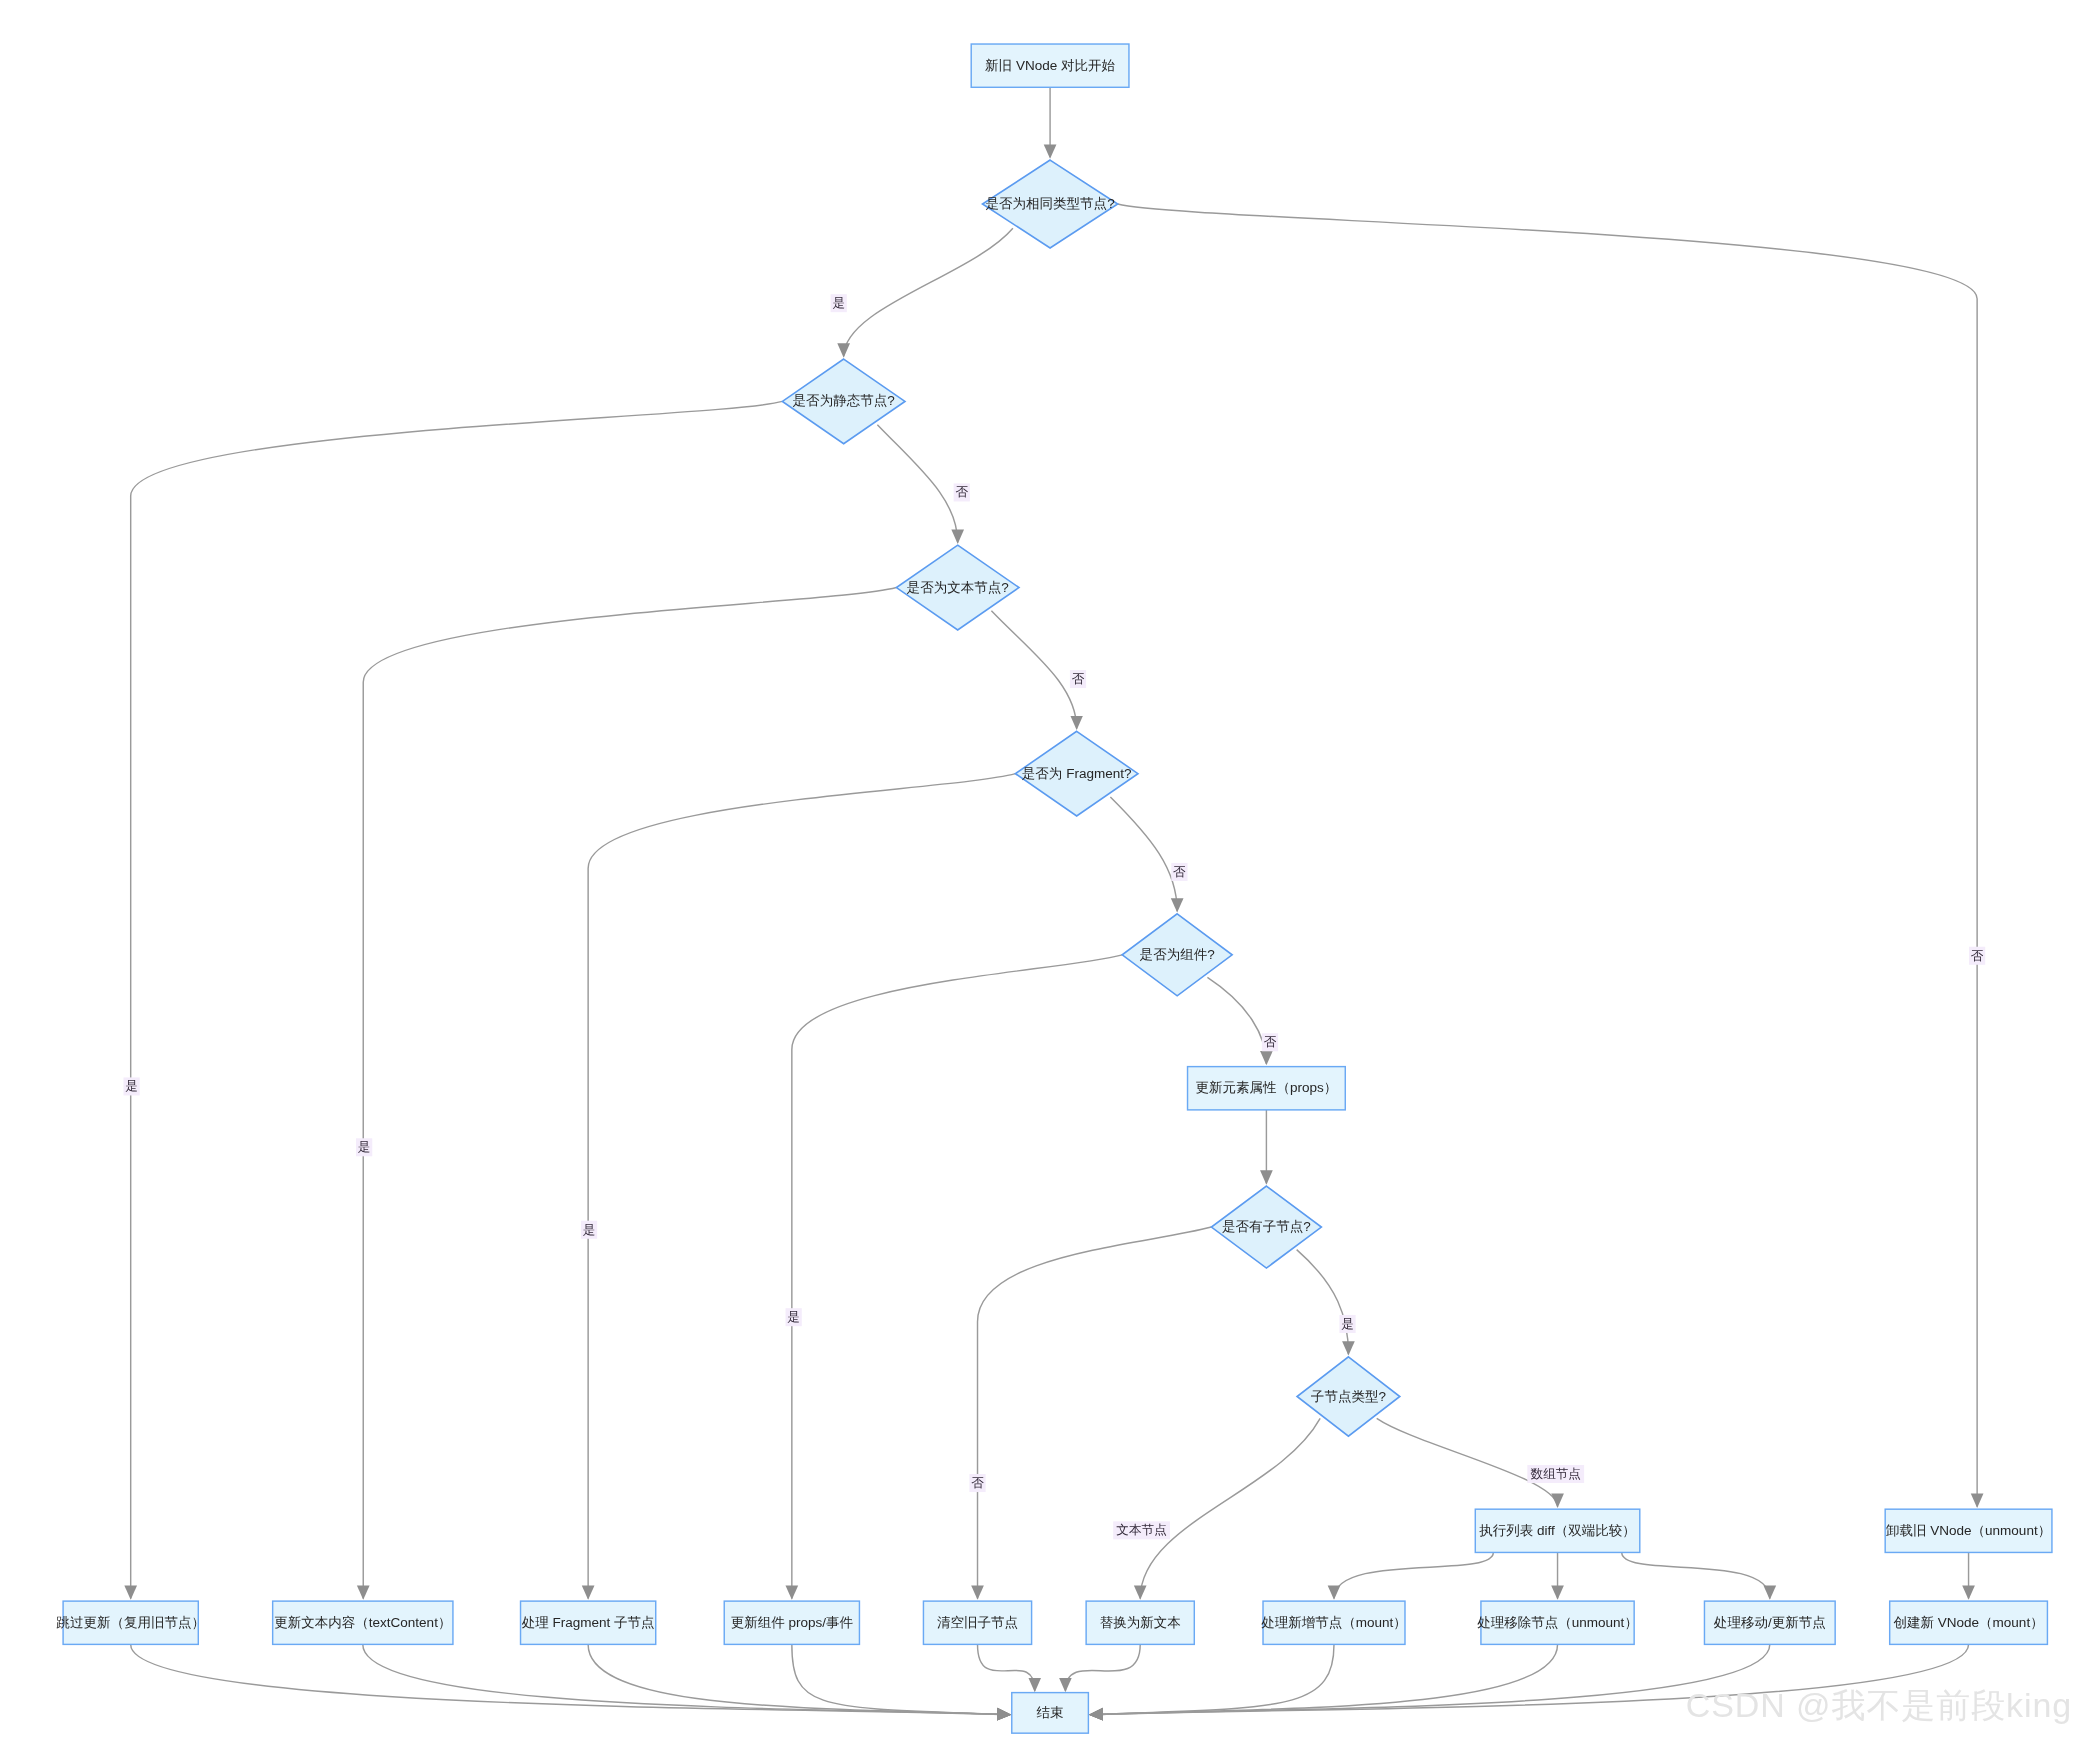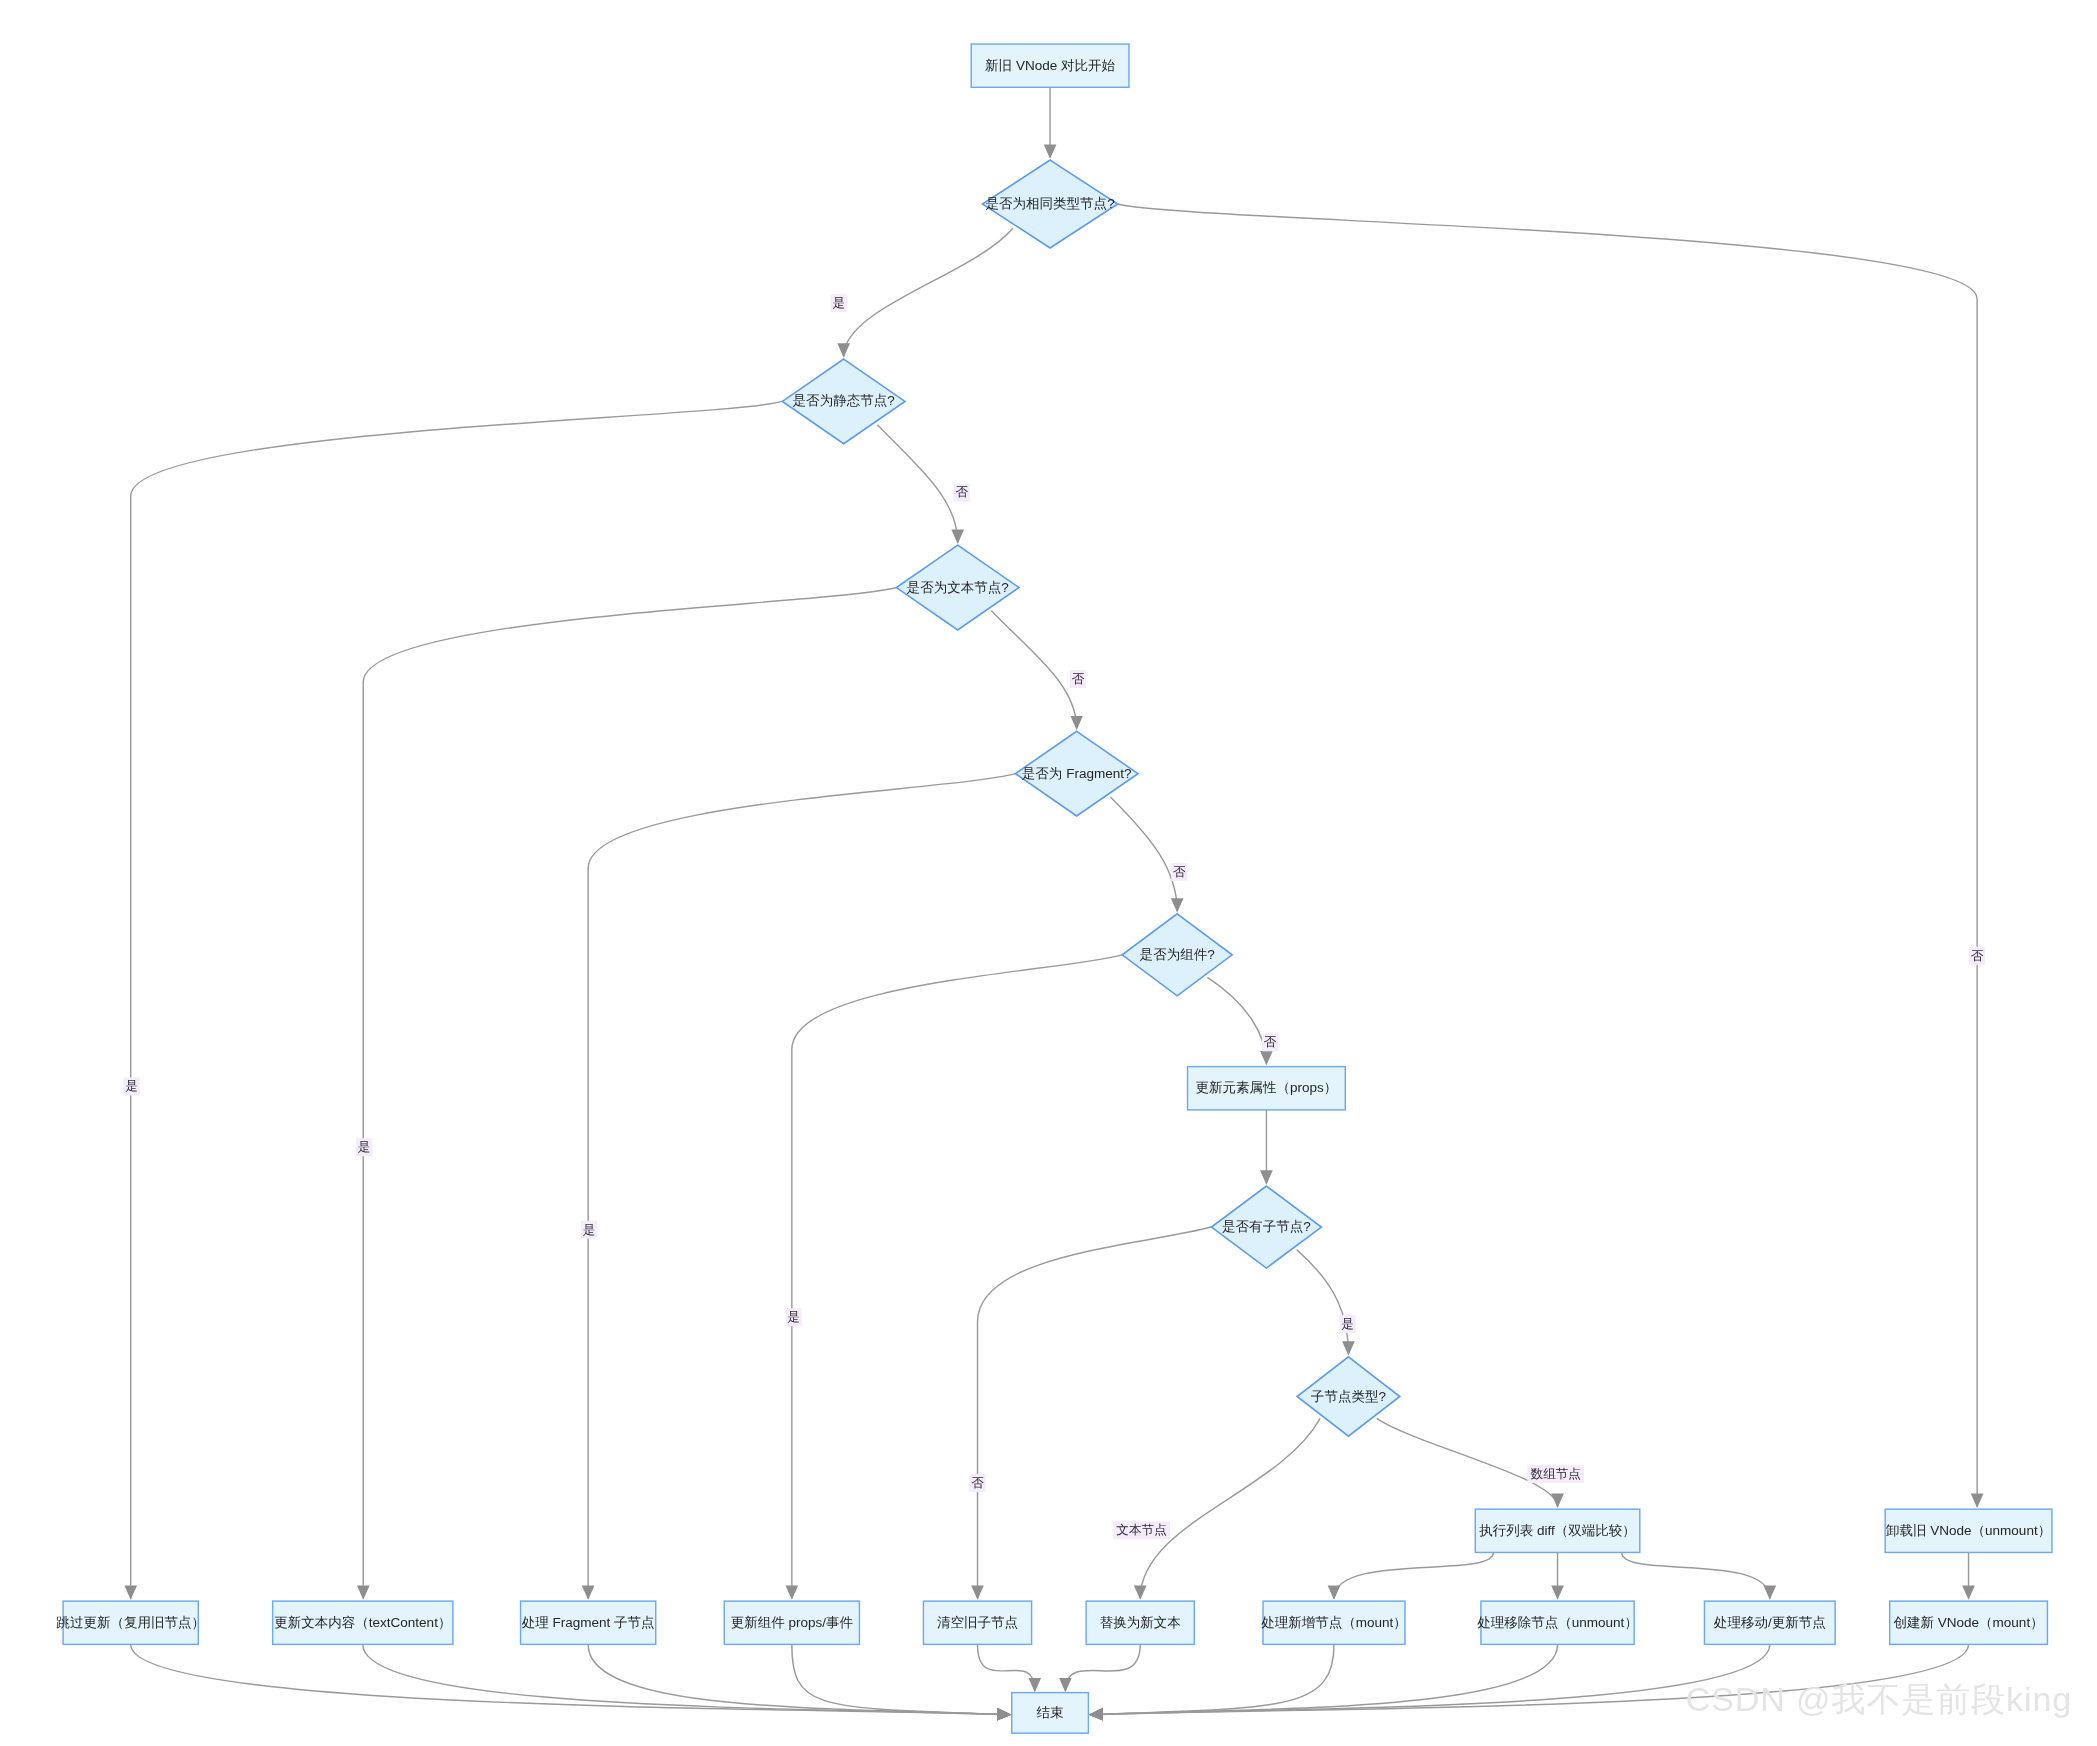--- a/index.html
+++ b/index.html
@@ -55,21 +55,21 @@
   .edge-label-text {
     font-family: "Liberation Sans", "DejaVu Sans", sans-serif;
     font-size: 28px;
     fill: #332a3a;
     text-anchor: middle;
     dominant-baseline: middle;
   }
   .watermark {
     position: absolute;
     right: 25px;
-    bottom: 24px;
+    bottom: 18px;
     font-family: "Liberation Sans", "DejaVu Sans", sans-serif;
     font-size: 34px;
     color: #e4e4e4;
     white-space: nowrap;
     letter-spacing: 0.9px;
     user-select: none;
   }
 </style>
 </head>
 <body>

